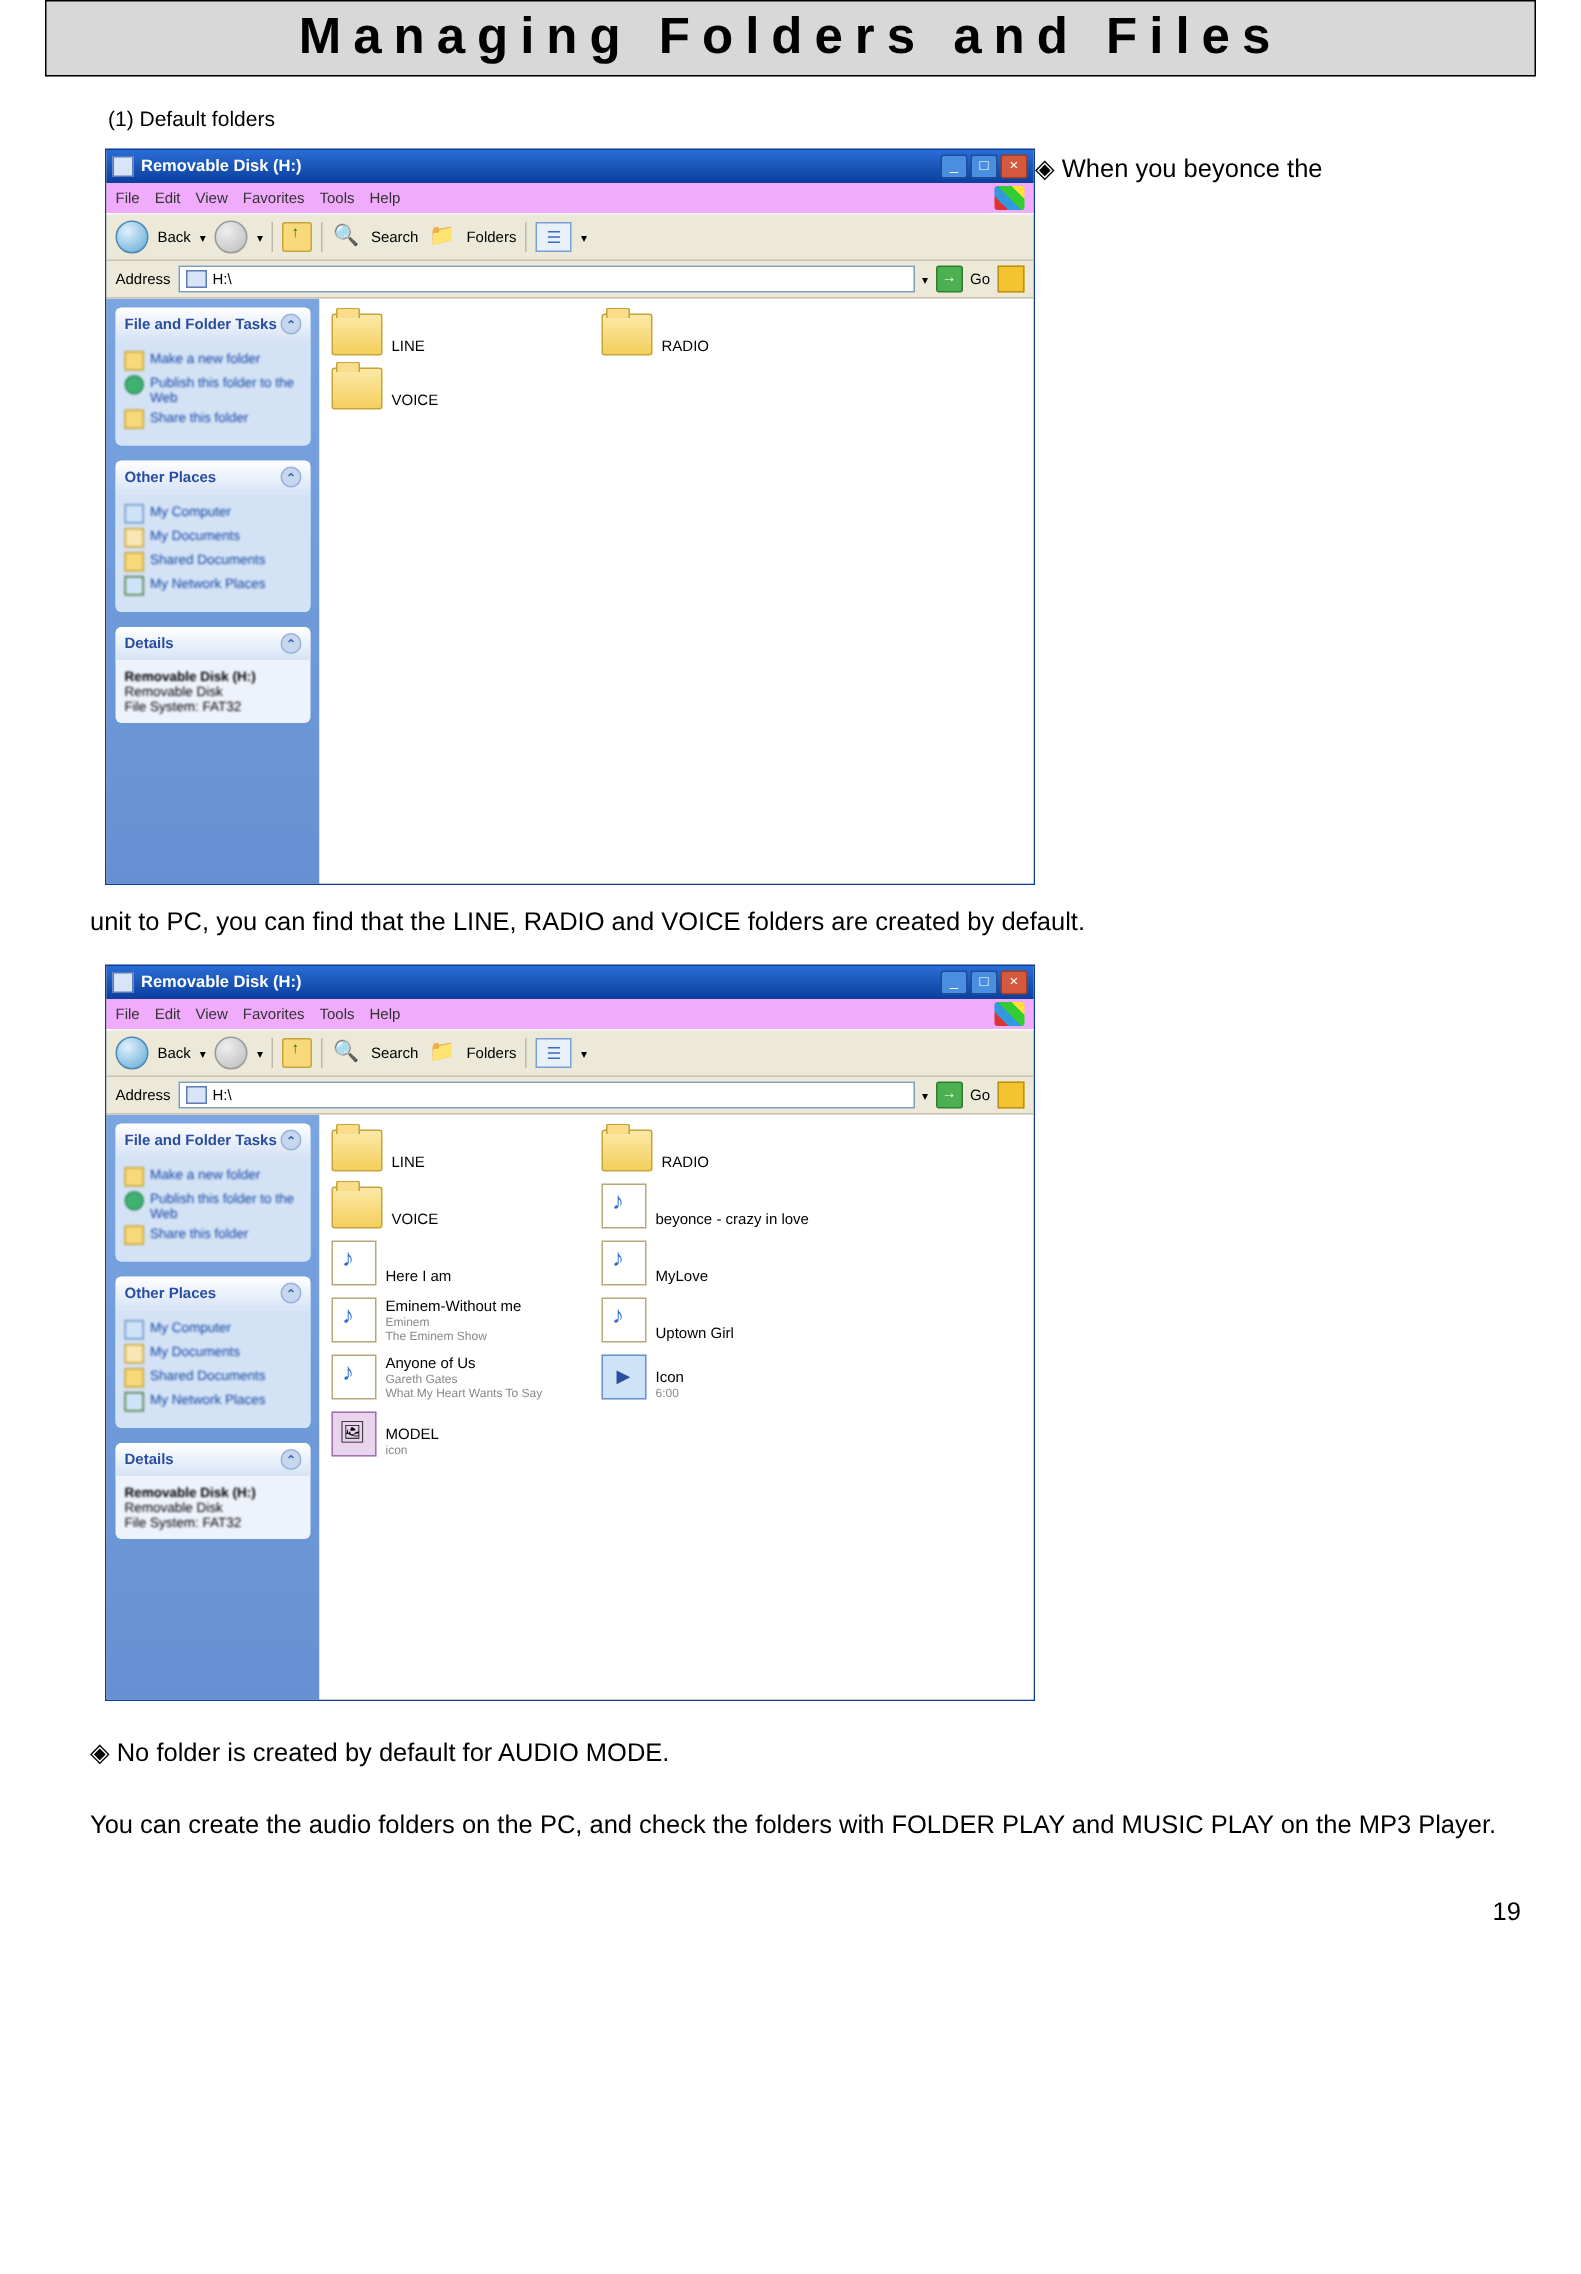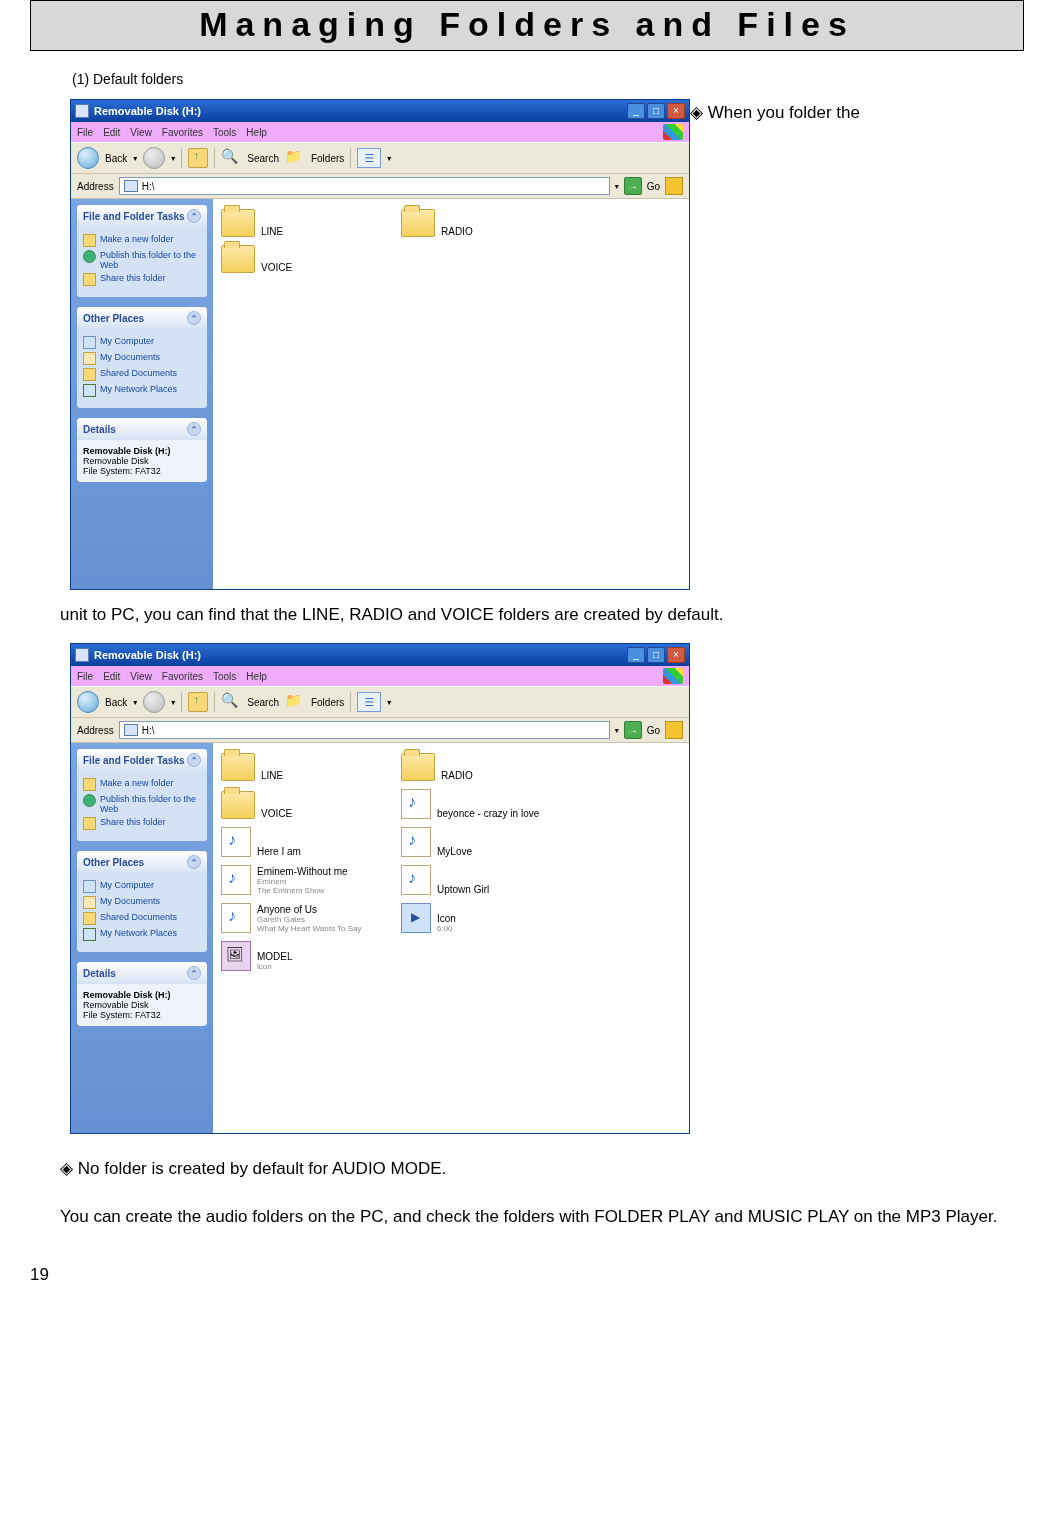--- a/index.html
+++ b/index.html
@@ -95,20 +95,21 @@
   .xp-toolbar {
     background: #ece9d8;
     border-top: 1px solid #fff;
     border-bottom: 1px solid #c7c3b0;
     padding: 4px 6px;
     display: flex;
     align-items: center;
     gap: 6px;
     font-size: 10px;
     filter: blur(0.5px);
+    text-align: center;
   }
   .tb-arrow {
     width: 22px; height: 22px; border-radius: 50%;
     background: radial-gradient(circle at 35% 30%, #dff0fb, #5ea9d4);
     border: 1px solid #4a89b8;
     position: relative;
   }
   .tb-arrow.disabled { background: radial-gradient(circle at 35% 30%, #eee, #bbb); border-color:#999;}
   .tb-sep { width:1px; height:20px; background:#bcb9a8; }
   .tb-icon {
@@ -225,21 +226,21 @@
     width:30px;height:30px;background:#cfe3f8;border:1px solid #6a93c9;position:relative;
   }
   .video-icon::after{content:"▶";position:absolute;left:9px;top:6px;color:#2a4d9e;font-size:12px;}
   .image-icon{
     width:30px;height:30px;background:#e8d4ec;border:1px solid #a070b0;position:relative;
   }
   .image-icon::after{content:"🖼";position:absolute;left:4px;top:4px;font-size:14px;}
   .sub{font-size:8px;color:#888;display:block;}
   .clearfix::after{content:"";display:block;clear:both;}
   .page-num{
-    font-size:17px; margin: 30px 10px 12px 0;
+    text-align:right; font-size:17px; margin: 30px 10px 12px 0;
   }
 </style>
 </head>
 <body>
 
 <div class="page">
   <div class="title-bar">Managing Folders and Files</div>
 
   <div class="section-heading">(1) Default folders</div>
 
@@ -361,21 +362,21 @@
                 <span>RADIO</span>
               </div>
             <div class="xp-item">
                 <span class="folder-icon"></span>
                 <span>VOICE</span>
               </div>
           </div>
         </div>
       </div>
     </div>
-    <span class="body-text" style="margin:0; line-height:1.6; display:inline;">◈ When you folder the</span>
+    <span class="body-text" style="margin:0; line-height:1.6; display:inline;">◈ When you beyonce the</span>
   </div>
 
   <p class="body-text">unit to PC, you can find that the LINE, RADIO and VOICE folders are created by default.</p>
 
 
   <div class="float-img-wrap">
 
     <div class="xp-window">
       <div class="xp-titlebar">
         <span class="win-icon"></span>

